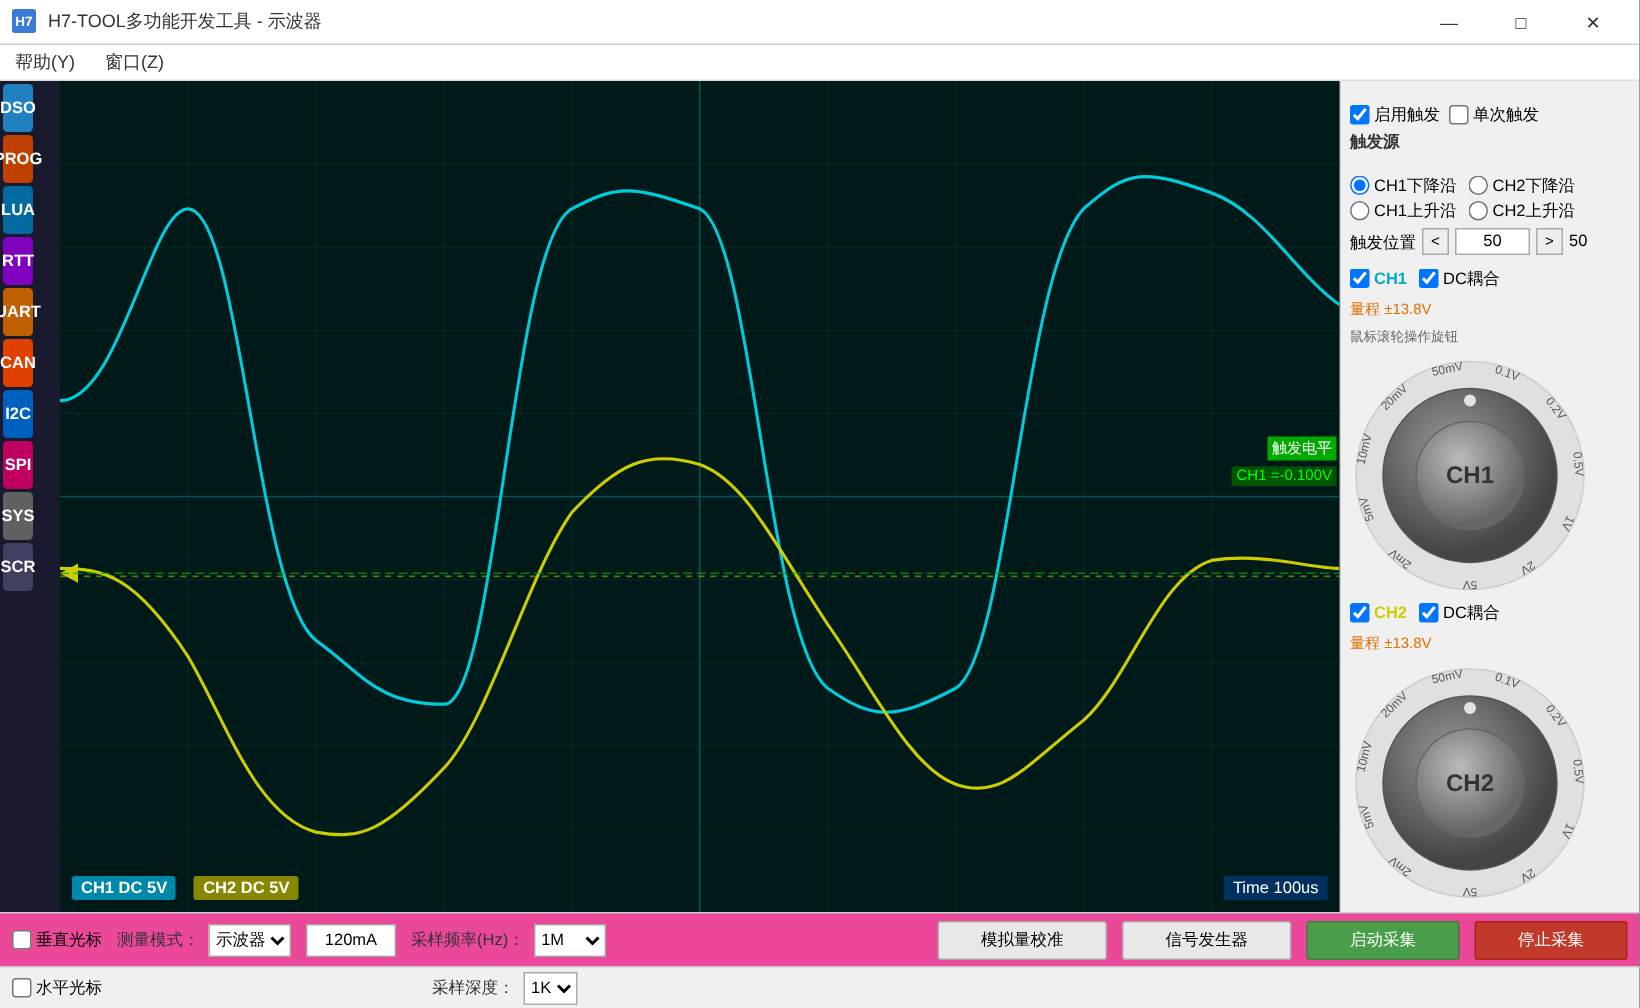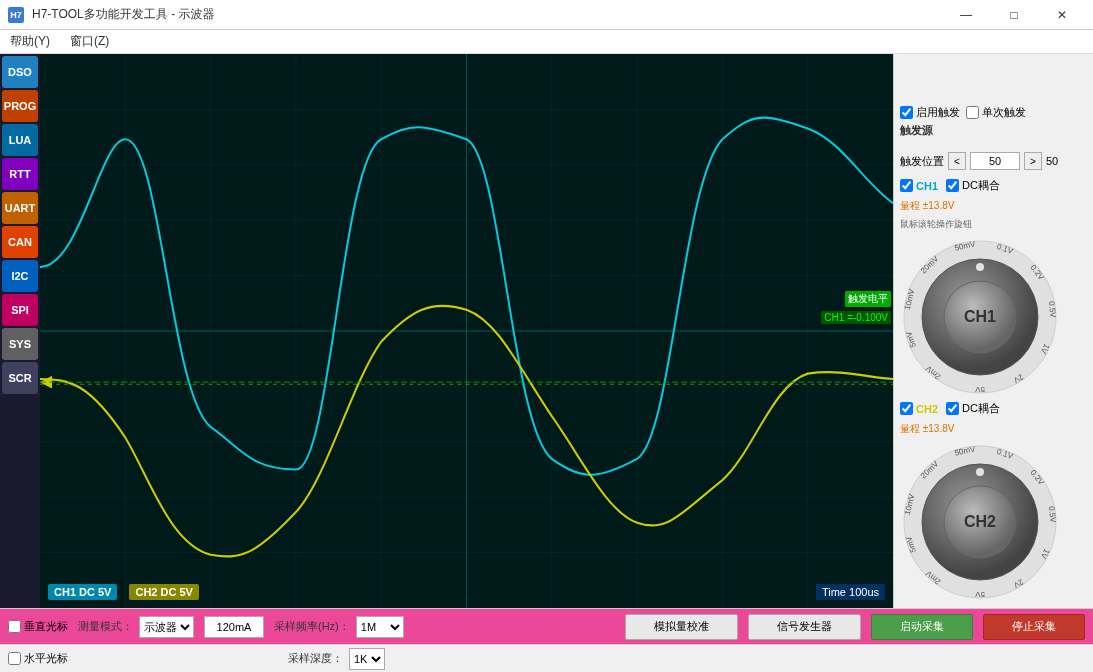--- a/index.html
+++ b/index.html
@@ -18,21 +18,20 @@
       height: 30px;
       background: #fff;
       border-bottom: 1px solid #ccc;
       display: flex;
       align-items: center;
       padding: 0 8px;
       justify-content: space-between;
     }
     .title-bar-left {
       display: flex;
-      align-items: center;
       gap: 8px;
     }
     .title-icon {
       width: 16px;
       height: 16px;
       background: #3a7bd5;
       border-radius: 2px;
       display: flex;
       align-items: center;
       justify-content: center;
@@ -87,21 +86,21 @@
     
     .sidebar {
       width: 40px;
       background: #1a1a2e;
       display: flex;
       flex-direction: column;
       gap: 2px;
       padding: 2px;
     }
     .sidebar-btn {
-      width: 36px;
+      width: 20px;
       height: 32px;
       border: none;
       border-radius: 3px;
       font-size: 11px;
       font-weight: bold;
       cursor: pointer;
       display: flex;
       align-items: center;
       justify-content: center;
       color: white;
@@ -403,20 +402,42 @@
           <input type="checkbox" checked="" style="">
           <span>启用触发</span>
         </label>
         <label class="checkbox-label">
           <input type="checkbox" style="">
           <span>单次触发</span>
         </label>
       </div>
 
       <div class="section-label">触发源</div>
+      <div class="trigger-source-row">
+        <div style="display:flex;gap:8px">
+          <label class="radio-label">
+            <input type="radio" name="trigger" checked="" style="">
+            <span>CH1下降沿</span>
+          </label>
+          <label class="radio-label">
+            <input type="radio" name="trigger" style="">
+            <span>CH2下降沿</span>
+          </label>
+        </div>
+        <div style="display:flex;gap:8px">
+          <label class="radio-label">
+            <input type="radio" name="trigger" style="">
+            <span>CH1上升沿</span>
+          </label>
+          <label class="radio-label">
+            <input type="radio" name="trigger" style="">
+            <span>CH2上升沿</span>
+          </label>
+        </div>
+      </div>
 
       <div class="trigger-pos-row">
         <span>触发位置</span>
         <button style="width:18px;height:18px;border:1px solid #aaa;background:#eee;cursor:pointer;font-size:10px">&lt;</button>
         <input class="trigger-pos-input" type="text" value="50" style="">
         <button style="width:18px;height:18px;border:1px solid #aaa;background:#eee;cursor:pointer;font-size:10px">&gt;</button>
         <span>50</span>
       </div>
     </div>
 

